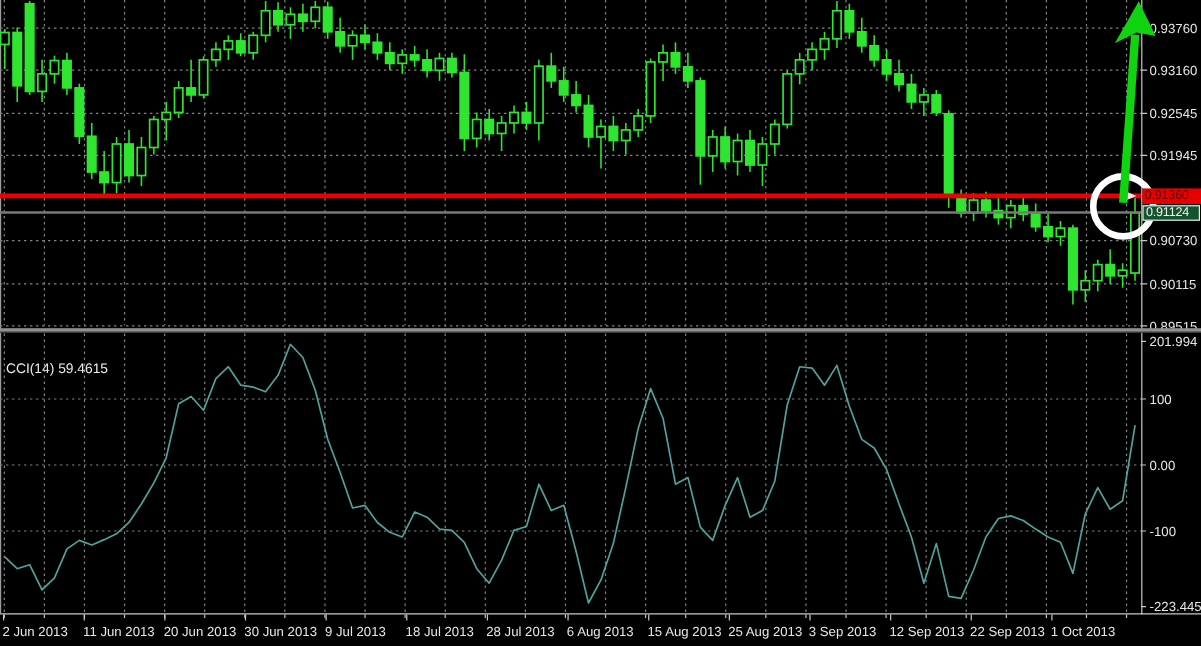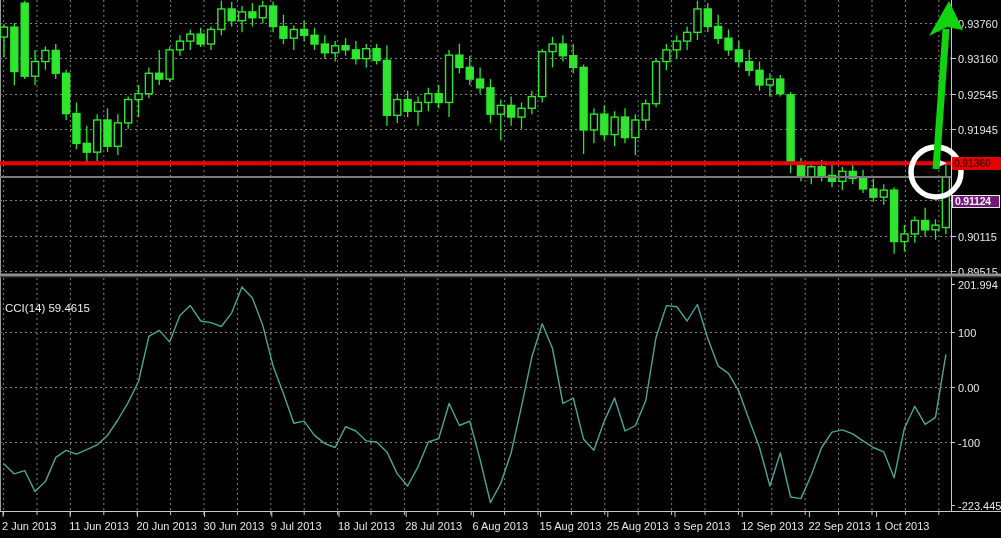--- a/index.html
+++ b/index.html
@@ -1,23 +1,23 @@
 <!DOCTYPE html>
 <html><head>
 <meta charset="utf-8">
 <style>
   html,body{margin:0;padding:0;background:#000;width:1001px;height:538px;overflow:hidden;
             font-family:"Liberation Sans",sans-serif;}
   .chart-root{position:relative;width:1001px;height:538px;background:#000;}
   svg{position:absolute;left:0;top:0;}
   svg text{font-family:"Liberation Sans",sans-serif;font-size:11px;fill:#e6e6e6;}
   .tag{position:absolute;height:13px;line-height:13px;font-size:10.5px;z-index:5;
-       padding-left:2px;letter-spacing:-0.2px;font-weight:bold;}
+       padding-left:2px;letter-spacing:-0.2px;}
   .tag-red{left:952px;top:157px;width:47px;background:#e60000;color:#5c0000;}
-  .tag-bid{left:952px;top:171px;width:44px;background:#701a75;border:1px solid #e8e8e8;color:#f2f2f2;height:11px;line-height:11px;margin-top:24px;}
+  .tag-bid{left:952px;top:171px;width:44px;background:#14532d;border:1px solid #e8e8e8;color:#f2f2f2;height:11px;line-height:11px;}
   .cci-label{position:absolute;left:5px;top:279px;color:#ececec;font-size:11.5px;z-index:5;margin-top:23px;}
 </style>
 </head>
 <body>
 
 <div class="chart-root">
 
   <svg id="cv" width="1001" height="538" viewBox="0 0 1001 538">
       <g>
         <line x1="3.6" y1="0" x2="3.6" y2="271" stroke="#828282" stroke-width="1" stroke-dasharray="2,3"></line>

